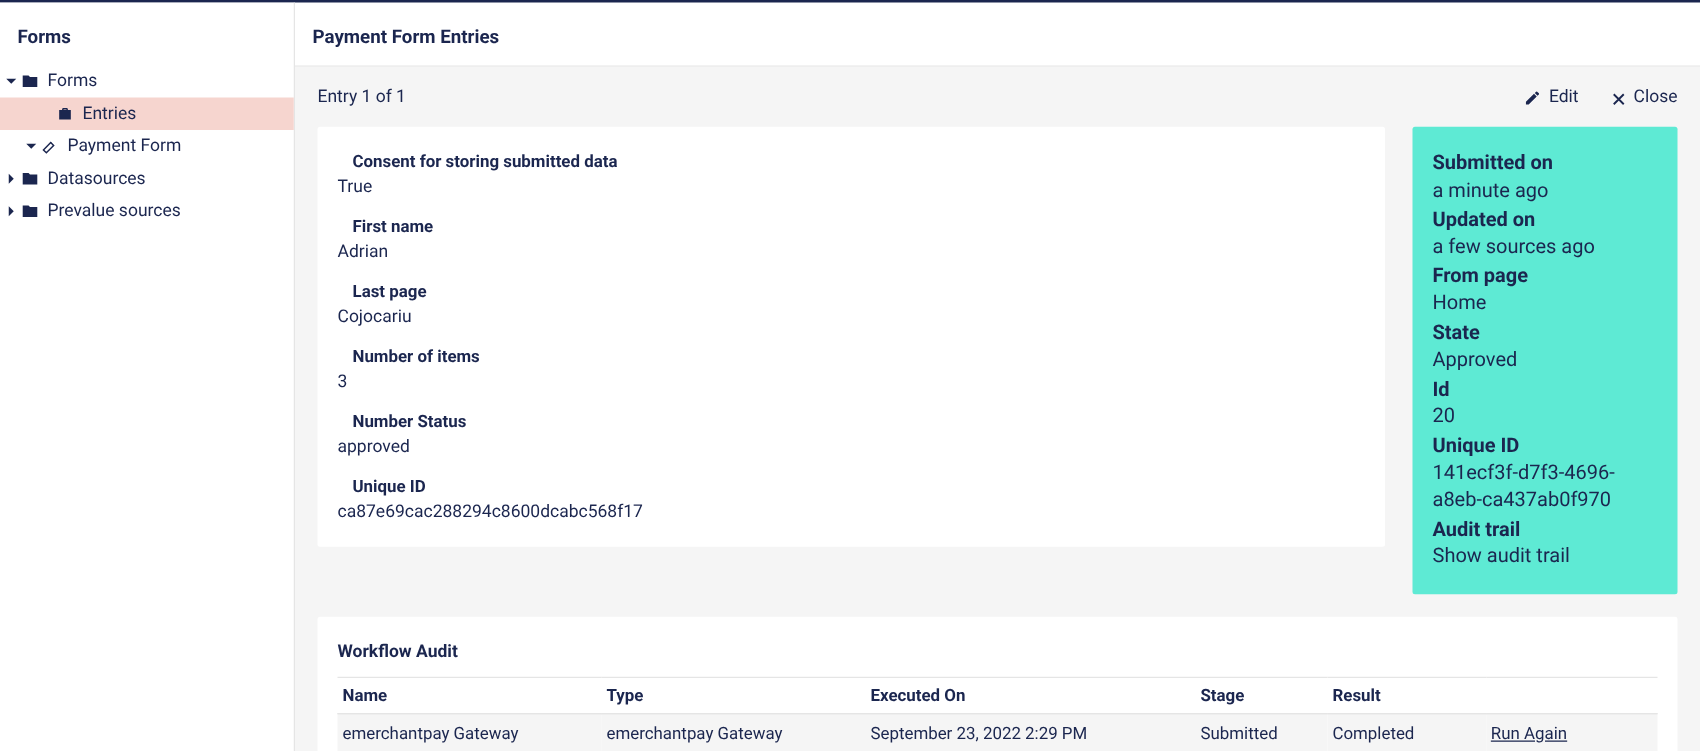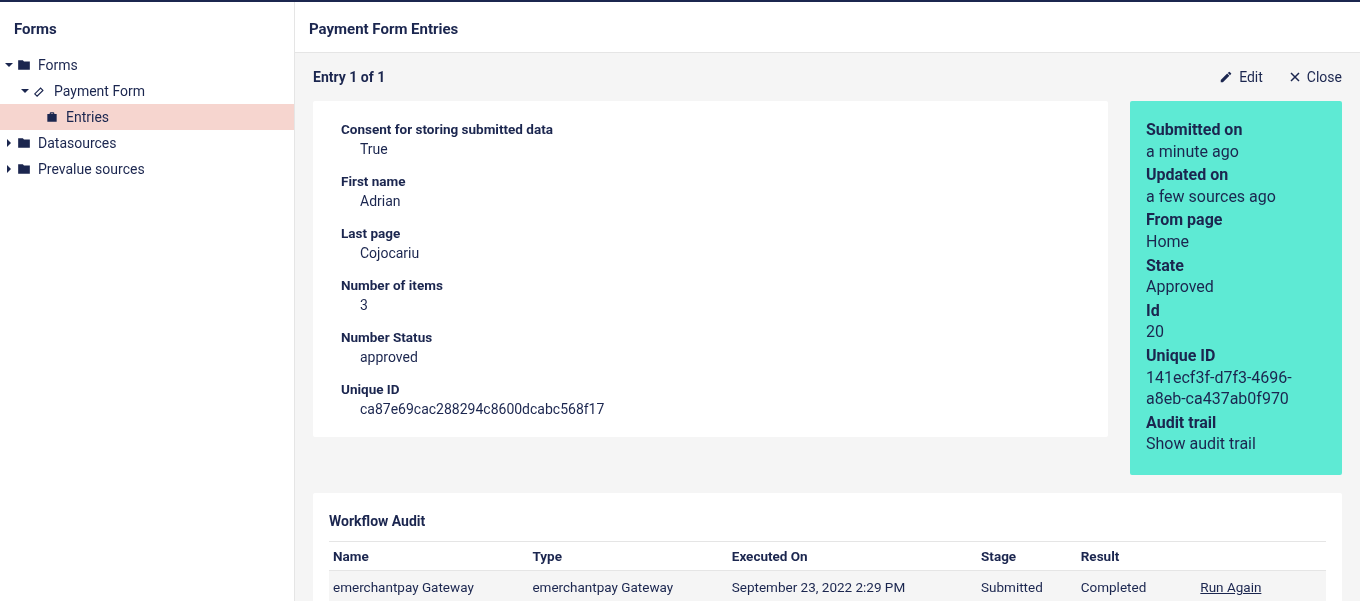--- a/index.html
+++ b/index.html
@@ -9,21 +9,21 @@
     color: #1b264f;
     background: #fff;
     width: 1360px;
     height: 601px;
     overflow: hidden;
     border-top: 2px solid #1b264f;
   }
   .layout { display: flex; height: 599px; }
   
   .sidebar {
-    width: 295px;
+    width: 236px;
     border-right: 1px solid #e5e5e5;
     background: #fff;
     flex-shrink: 0;
   }
   .sidebar-title {
     padding: 18px 14px 14px 14px;
     font-weight: 700;
     font-size: 15px;
   }
   .tree { list-style: none; }
@@ -75,25 +75,25 @@
     background: #f5f5f5;
     padding: 0;
     min-height: calc(100% - 50px);
   }
   .toolbar {
     display: flex;
     align-items: center;
     justify-content: space-between;
     padding: 16px 18px;
   }
-  .toolbar-left { font-weight: 700; font-size: 14px; }
+  .toolbar-left { font-weight: 400; font-size: 14px; }
   .toolbar-right { display: flex; gap: 26px; }
   .tb-btn {
     display: inline-flex;
-    align-items: center;
+    align-items: flex-end;
     gap: 6px;
     cursor: pointer;
     font-size: 14px;
     color: #1b264f;
   }
   .tb-btn svg { display: block; }
   .columns {
     display: flex;
     gap: 22px;
     padding: 0 18px 18px 18px;
@@ -110,21 +110,21 @@
     border-radius: 2px;
     padding: 18px 16px;
     width: 212px;
     flex-shrink: 0;
     font-size: 16px;
     line-height: 1.35;
   }
   .field { margin-bottom: 16px; }
   .field:last-child { margin-bottom: 0; }
   .field-label { font-weight: 700; font-size: 13.5px; margin-bottom: 4px; margin-left: 12px; }
-  .field-value { font-size: 14px; margin-left: 31px; }
+  .field-value { font-size: 14px; }
   .side-card .lbl { font-weight: 700; display: block; }
   .side-card .val { display: block; margin-bottom: 2px; }
   .side-card .link { text-decoration: none; cursor: pointer; color: #1b264f; }
   .workflow-card {
     background: #fff;
     border-radius: 2px;
     margin: 0 18px 18px 18px;
     padding: 20px 16px;
   }
   .wf-title { font-weight: 700; font-size: 14px; margin-bottom: 12px; }
@@ -168,42 +168,42 @@
           </span>
           <span class="tree-icon">
             <svg width="14" height="14" viewBox="0 0 24 24">
                 <path fill="#1b264f" d="M10 4H2v16h20V6H12l-2-2z"></path>
               </svg>
           </span>
           <span>Forms</span>
         </div>
       </li>
       <li>
+        <div class="tree-row indent-3 selected">
+          <span class="tree-icon">
+            <svg width="14" height="14" viewBox="0 0 24 24">
+                <path fill="#1b264f" d="M10 4h4a2 2 0 0 1 2 2v1h4v13H4V7h4V6a2 2 0 0 1 2-2zm0 3h4V6h-4v1z"></path>
+              </svg>
+          </span>
+          <span>Entries</span>
+        </div>
+      </li>
+      <li>
         <div class="tree-row indent-2">
           <span class="caret">
             <svg width="10" height="10" viewBox="0 0 10 10">
                 <path d="M1 3 L5 7 L9 3 Z" fill="#1b264f"></path>
               </svg>
           </span>
           <span class="tree-icon">
             <svg width="14" height="14" viewBox="0 0 24 24">
                 <path fill="none" stroke="#1b264f" stroke-width="2" d="M3 17l4 4 10-10-4-4L3 17zM13 7l4 4"></path>
               </svg>
           </span>
           <span>Payment Form</span>
-        </div>
-      </li>
-      <li>
-        <div class="tree-row indent-3 selected">
-          <span class="tree-icon">
-            <svg width="14" height="14" viewBox="0 0 24 24">
-                <path fill="#1b264f" d="M10 4h4a2 2 0 0 1 2 2v1h4v13H4V7h4V6a2 2 0 0 1 2-2zm0 3h4V6h-4v1z"></path>
-              </svg>
-          </span>
-          <span>Entries</span>
         </div>
       </li>
       <li>
         <div class="tree-row indent-1">
           <span class="caret">
             <svg width="10" height="10" viewBox="0 0 10 10">
                 <path d="M3 1 L7 5 L3 9 Z" fill="#1b264f"></path>
               </svg>
           </span>
           <span class="tree-icon">

